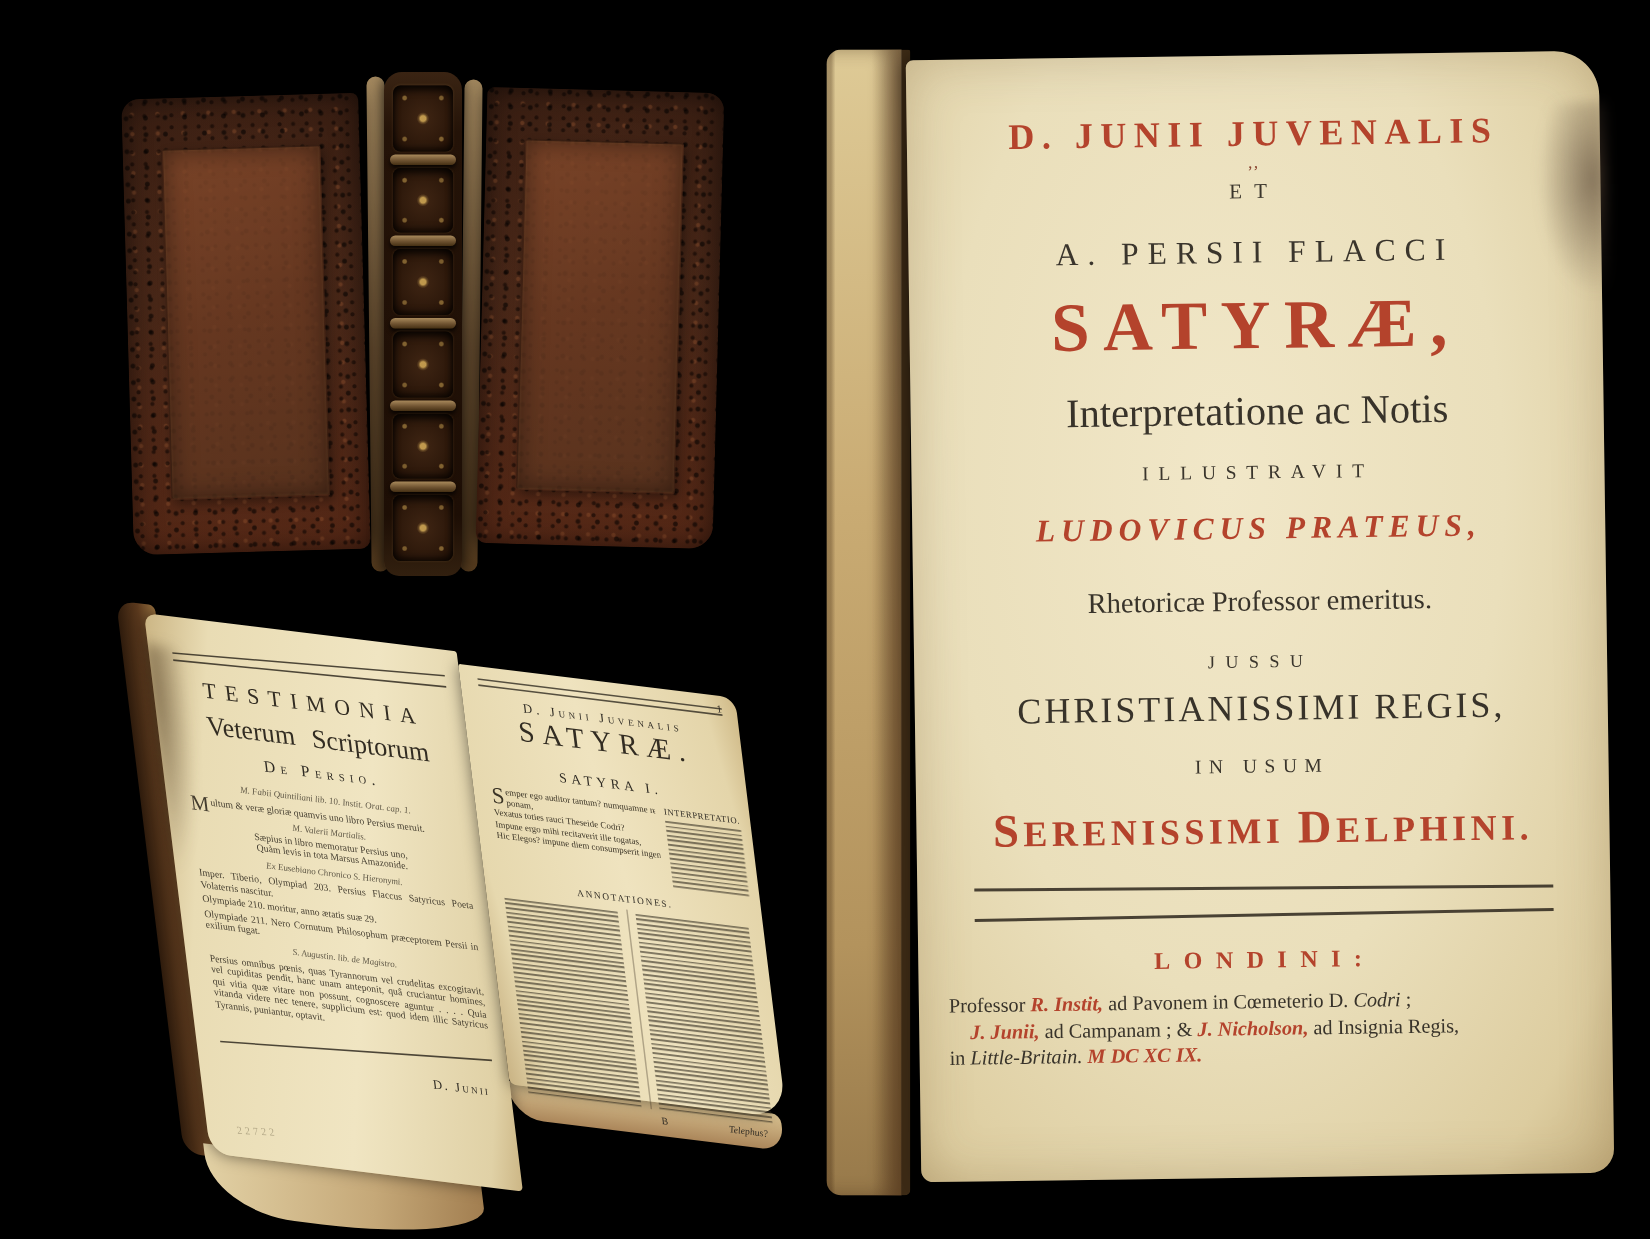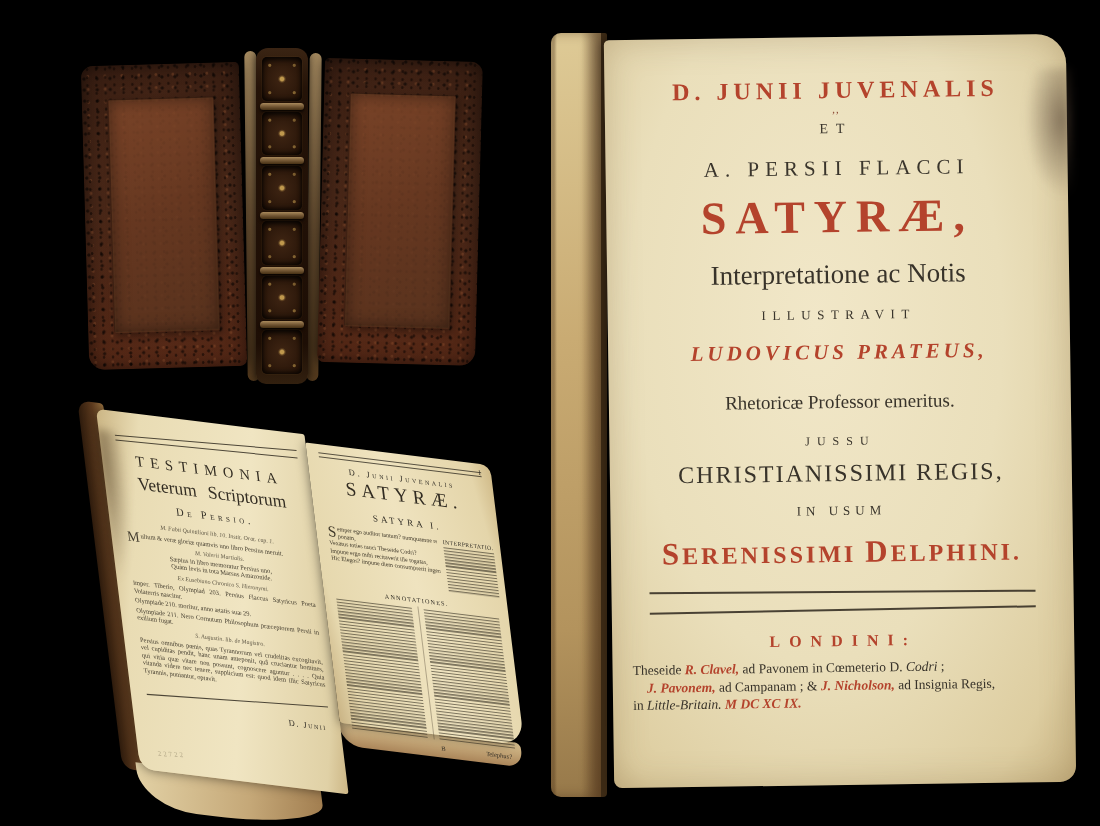--- a/index.html
+++ b/index.html
@@ -261,21 +261,21 @@
       <div class="tl t-editor red">LUDOVICUS PRATEUS,</div>
       <div class="tl t-edtitle">Rhetoricæ Professor emeritus.</div>
       <div class="tl t-jussu">JUSSU</div>
       <div class="tl t-regis">CHRISTIANISSIMI REGIS,</div>
       <div class="tl t-inusum">IN USUM</div>
       <div class="tl t-delph red"><span class="big">S</span><span>ERENISSIMI </span><span class="big">D</span><span>ELPHINI.</span></div>
       <div class="t-rule tr1"></div>
       <div class="t-rule tr2"></div>
       <div class="tl t-lond red">LONDINI:</div>
       <div class="t-imprint">
-        <div class="ln1"><span>Theseide </span><span class="redit">R. Clavel,</span><span> ad Pavonem in Cœmeterio D. </span><span class="it">Codri</span><span> ;</span></div>
-        <div class="ln2"><span class="redit">J. Pavonem,</span><span> ad Campanam ; &amp; </span><span class="redit">J. Nicholson,</span><span> ad Insignia Regis,</span></div>
+        <div class="ln1"><span>Professor </span><span class="redit">R. Instit,</span><span> ad Pavonem in Cœmeterio D. </span><span class="it">Codri</span><span> ;</span></div>
+        <div class="ln2"><span class="redit">J. Junii,</span><span> ad Campanam ; &amp; </span><span class="redit">J. Nicholson,</span><span> ad Insignia Regis,</span></div>
         <div class="ln3"><span>in </span><span class="it">Little-Britain.</span><span class="redit">  M DC XC IX.</span></div>
       </div>
     </div>
 
   </div>
 
 </div>
 
 </body></html>

